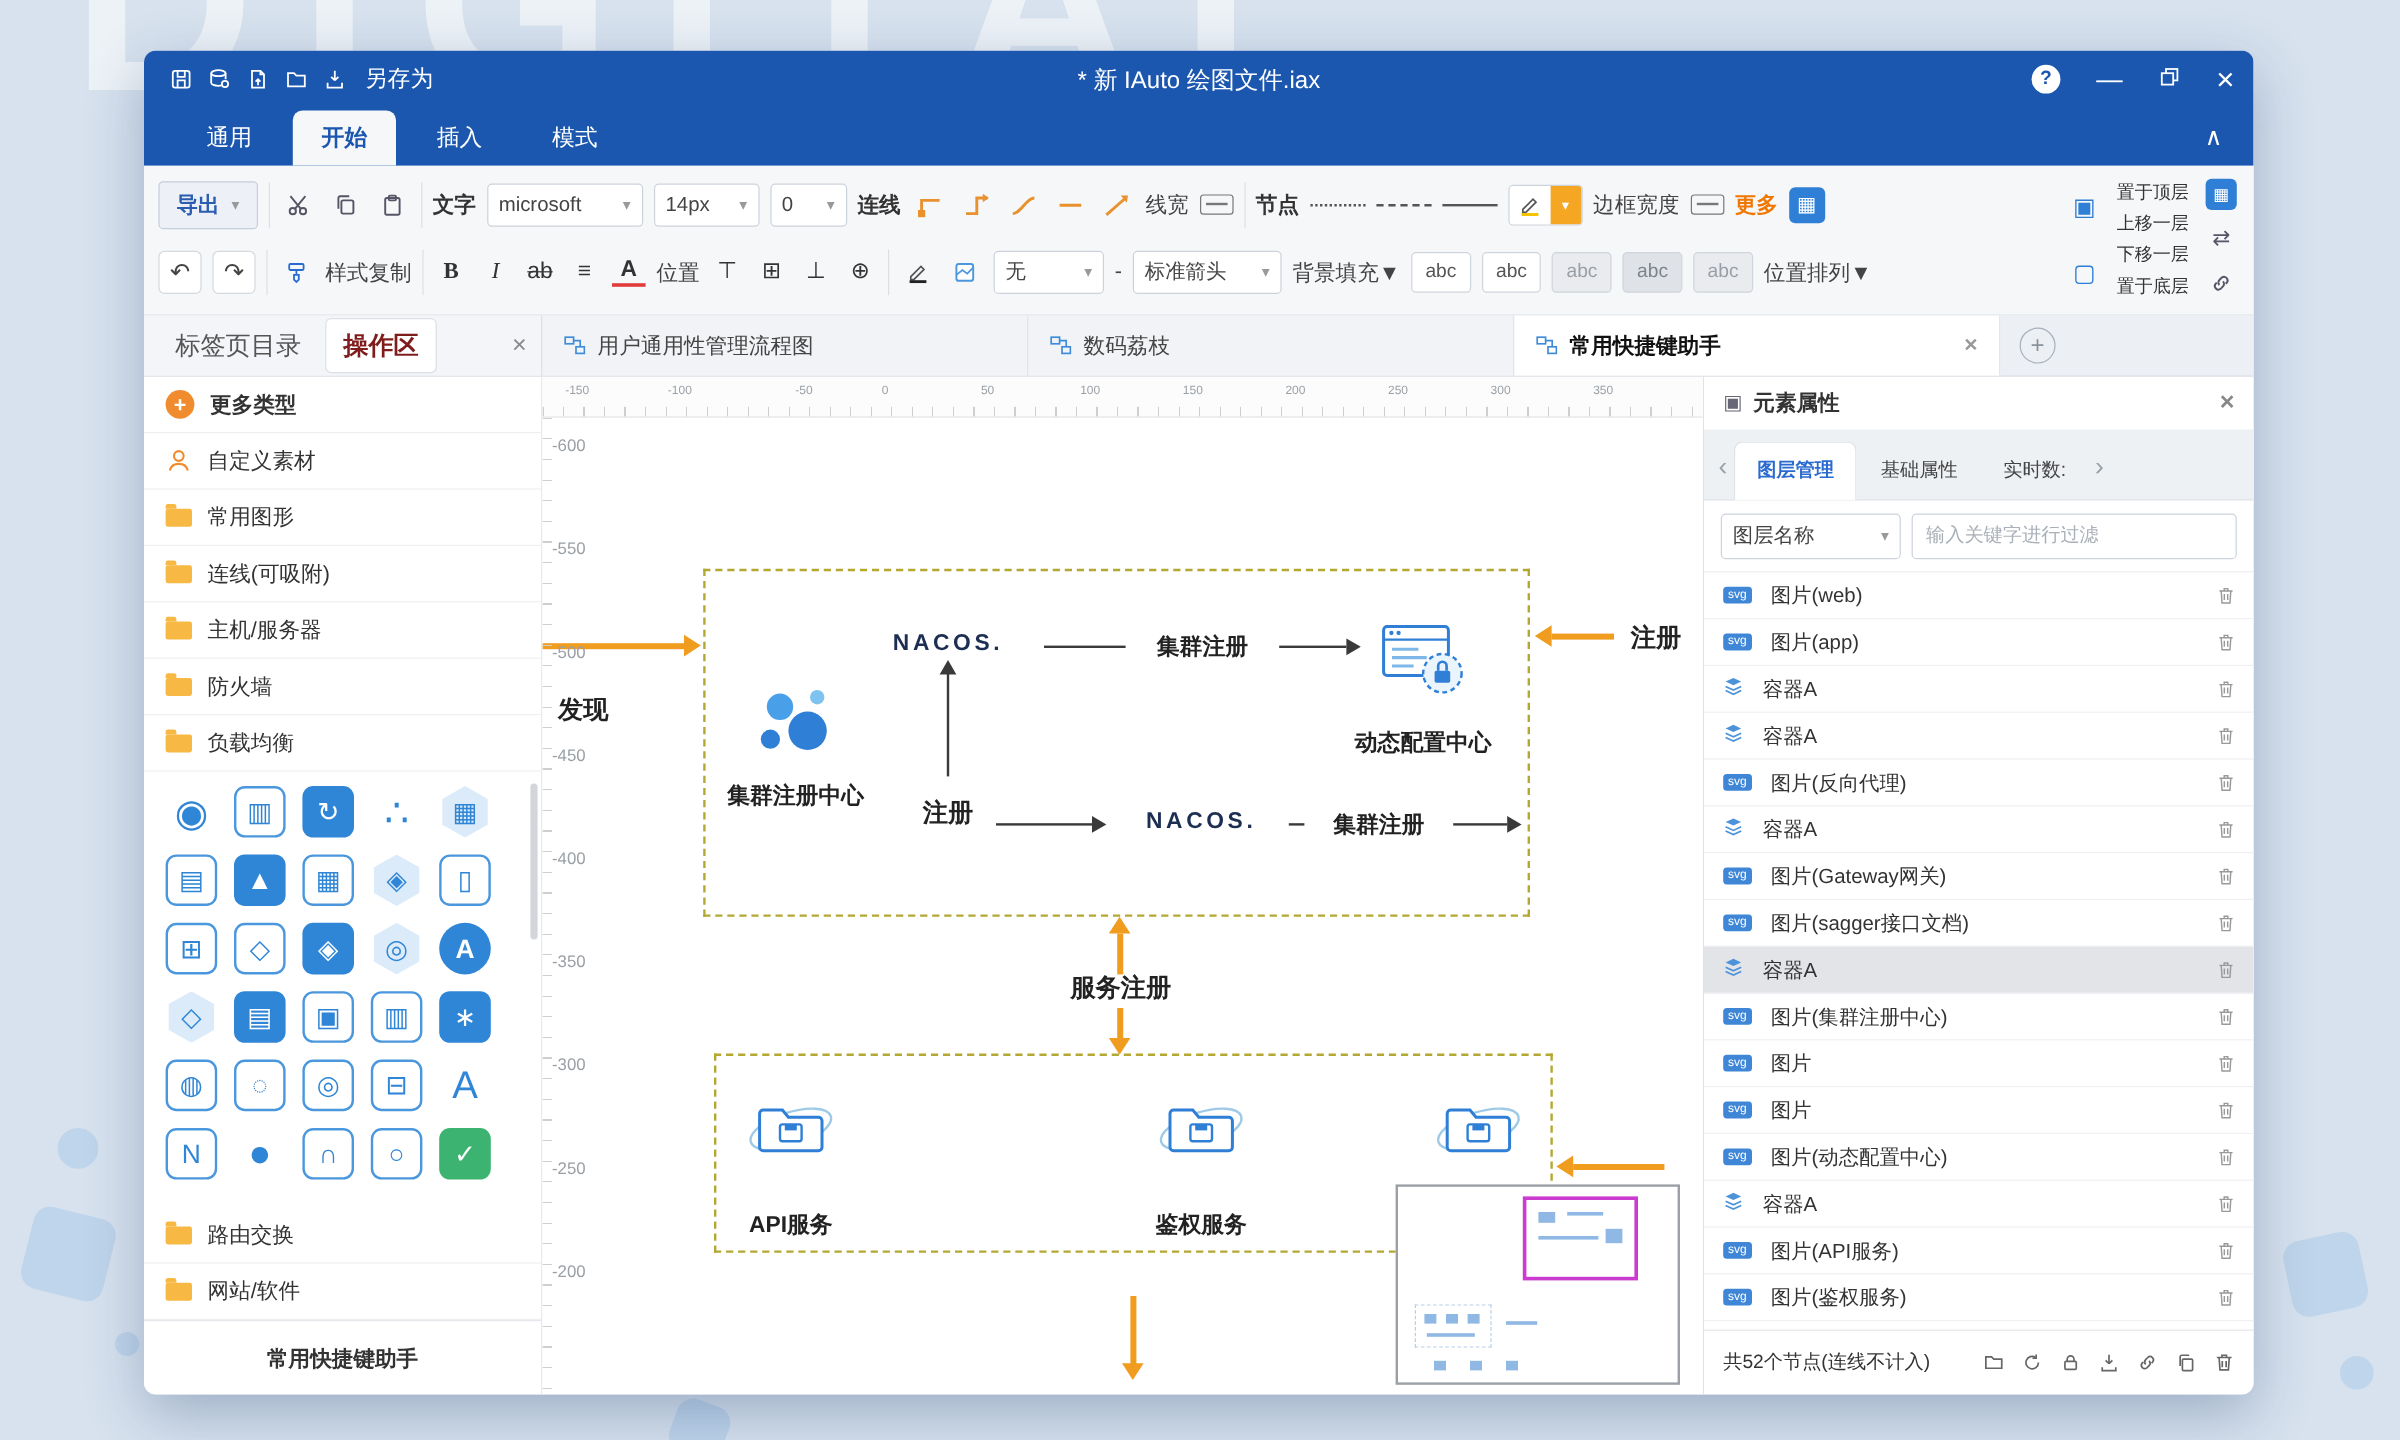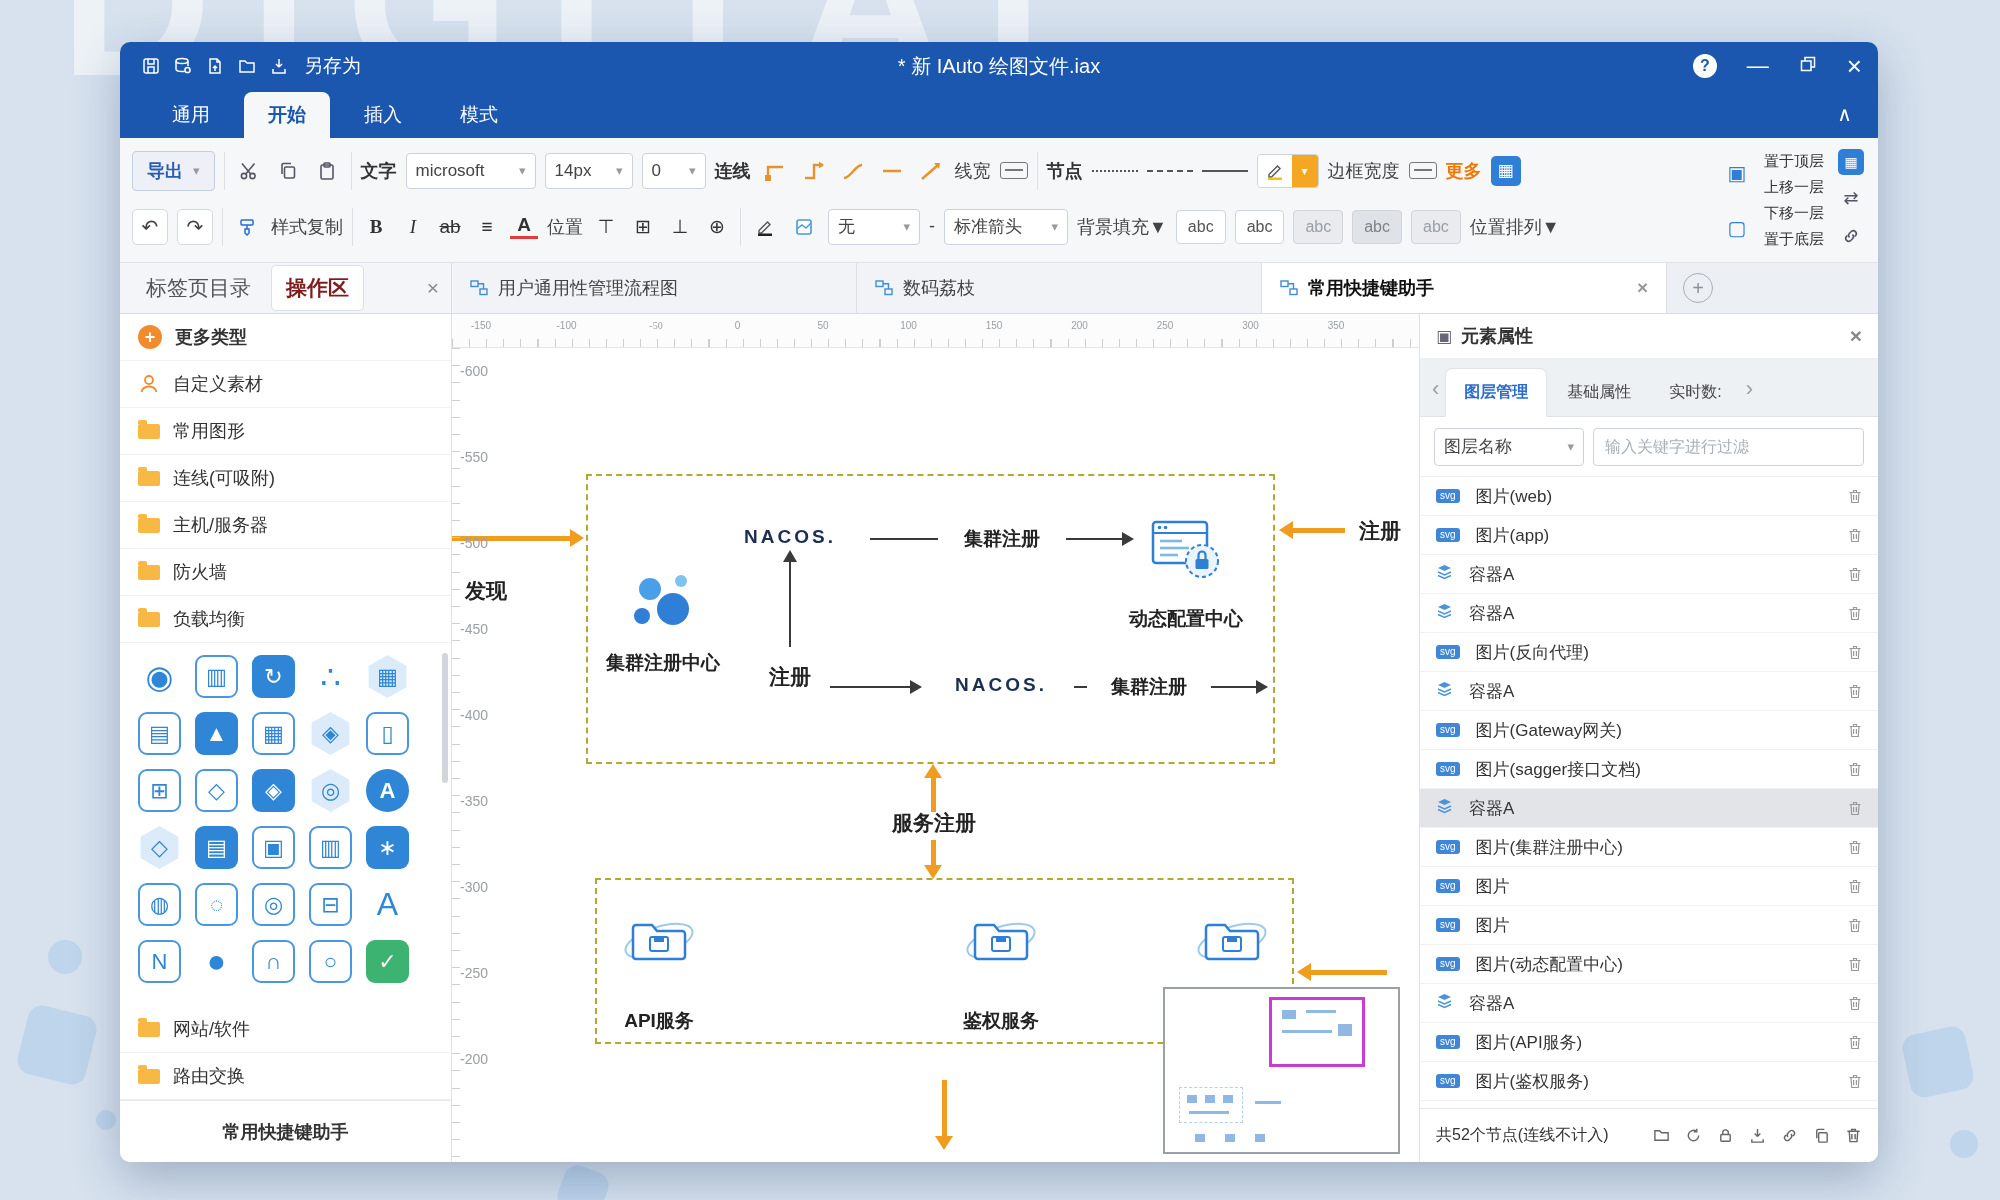--- a/index.html
+++ b/index.html
@@ -491,36 +491,36 @@
           <div class="p-ic v2">⊟</div>
           <div class="p-ic v3">A</div>
           <div class="p-ic v2">N</div>
           <div class="p-ic v3">●</div>
           <div class="p-ic v2">∩</div>
           <div class="p-ic v2">○</div>
           <div class="p-ic v6">✓</div>
         </div>
       <div class="lp-row">
         <span class="folder-ic"></span>
-        <span>网站/软件</span>
+        <span>路由交换</span>
       </div>
       <div class="lp-row">
         <span class="folder-ic"></span>
-        <span>路由交换</span>
+        <span>网站/软件</span>
       </div>
       <div class="lp-footer">
         <span>常用快捷键助手</span>
       </div>
     </aside>
 
     <div class="canvas">
       <div class="h-ruler">
           <span class="h-tick" style="left: 29px;">-150</span>
           <span class="h-tick" style="left: 114.5px;">-100</span>
-          <span class="h-tick" style="left: 204px; font-family: Liberation Serif, serif;">-50</span>
+          <span class="h-tick" style="left: 218px;">-50</span>
           <span class="h-tick" style="left: 285.5px;">0</span>
           <span class="h-tick" style="left: 371px;">50</span>
           <span class="h-tick" style="left: 456.5px;">100</span>
           <span class="h-tick" style="left: 542px;">150</span>
           <span class="h-tick" style="left: 627.5px;">200</span>
           <span class="h-tick" style="left: 713px;">250</span>
           <span class="h-tick" style="left: 798.5px;">300</span>
           <span class="h-tick" style="left: 884px;">350</span>
         </div>
       <div class="v-ticks"></div>

